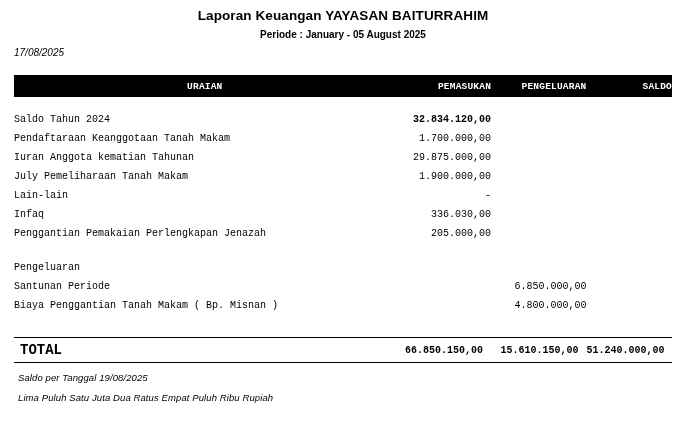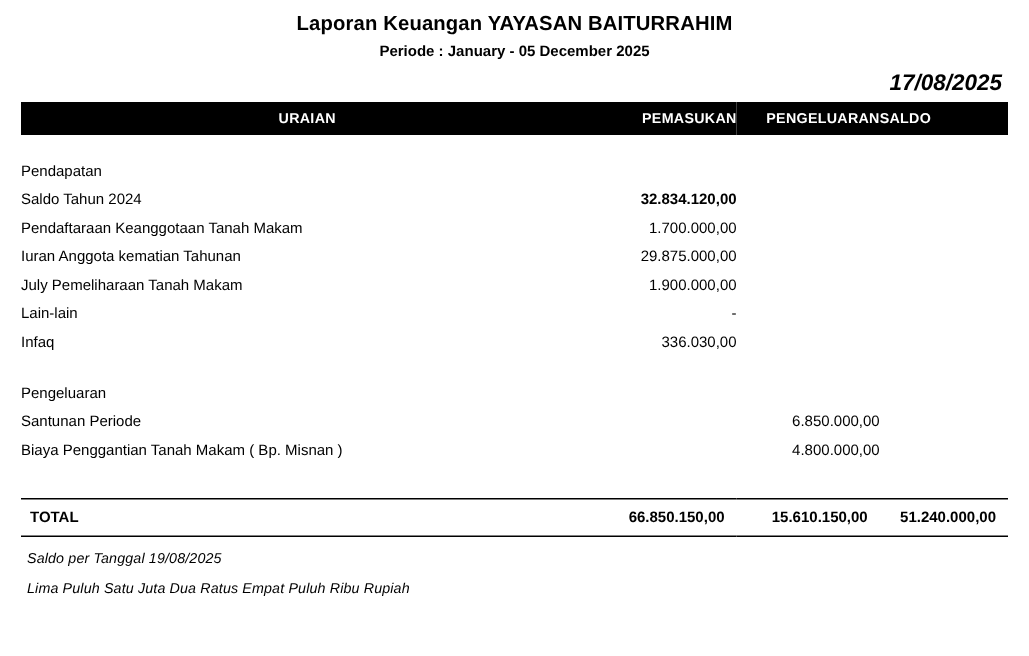--- a/index.html
+++ b/index.html
@@ -28,49 +28,49 @@
     padding-top: 8px;
     letter-spacing: 0.1px;
   }
   .doc-subtitle {
     text-align: center;
     font-size: 10px;
     font-weight: bold;
     padding-top: 6px;
   }
   .doc-date {
-    text-align: right;
-    font-size: 15px;
+    font-size: 10px;
     font-style: italic;
-    font-weight: bold;
+    font-weight: normal;
     padding-top: 7px;
     padding-right: 4px;
   }
   table.ledger {
     width: 100%;
     border-collapse: collapse;
     table-layout: fixed;
-    margin-top: 4px;
+    margin-top: 17px;
+    font-family: Liberation Mono, monospace;
   }
   table.ledger th,
   table.ledger td {
     padding: 0;
     vertical-align: middle;
   }
   thead th {
     background: #000000;
     color: #ffffff;
     font-size: 9.5px;
     font-weight: bold;
     height: 22px;
     letter-spacing: 0.2px;
   }
   th.col-uraian { text-align: center; }
   th.col-num { text-align: right; padding-right: 4px; }
-  th.col-saldo { text-align: left; padding-right: 6px; }
+  th.col-saldo { text-align: right; padding-right: 6px; }
   tbody td {
     font-size: 10px;
     height: 19px;
   }
   td.label {
     padding-left: 34px;
   }
   td.section {
     padding-left: 16px;
     font-weight: normal;
@@ -80,21 +80,21 @@
     padding-right: 8px;
     font-size: 10px;
   }
   td.amount.bold { font-weight: bold; }
   td.spacer { height: 13px; }
   tr.section-row td { padding-top: 2px; }
 
   tfoot td {
     border-top: 1px solid #000;
     border-bottom: 1px solid #000;
-    font-size: 10px;
+    font-size: 14px;
     font-weight: bold;
     height: 24px;
   }
   tfoot td.total-label { padding-left: 6px; }
   tfoot td.amount { padding-right: 8px; text-align: right; }
 
   .footer-note {
     font-size: 9.5px;
     font-style: italic;
     padding-top: 9px;
@@ -108,21 +108,21 @@
     padding-left: 4px;
     letter-spacing: 0.1px;
   }
 </style>
 </head>
 <body>
 
 <div class="page">
 
   <div class="doc-title">Laporan Keuangan YAYASAN BAITURRAHIM</div>
-  <div class="doc-subtitle">Periode : January - 05 December 2025</div>
+  <div class="doc-subtitle">Periode : January - 05 August 2025</div>
   <div class="doc-date">17/08/2025</div>
 
   <table class="ledger">
     <colgroup>
       <col style="width:58%">
       <col style="width:14.5%">
       <col style="width:14.5%">
       <col style="width:13%">
     </colgroup>
     <thead>
@@ -134,26 +134,20 @@
       </tr>
     </thead>
     <tbody>
       <tr>
         <td class="spacer"></td>
         <td class="spacer"></td>
         <td class="spacer"></td>
         <td class="spacer"></td>
       </tr>
 
-      <tr class="section-row">
-        <td class="section">Pendapatan</td>
-        <td></td>
-        <td></td>
-        <td></td>
-      </tr>
 
       <tr>
         <td class="label">Saldo Tahun 2024</td>
         <td class="amount bold">32.834.120,00</td>
         <td class="amount"></td>
         <td class="amount"></td>
       </tr>
       <tr>
         <td class="label">Pendaftaraan Keanggotaan Tanah Makam</td>
         <td class="amount">1.700.000,00</td>
@@ -174,20 +168,26 @@
       </tr>
       <tr>
         <td class="label">Lain-lain</td>
         <td class="amount">-</td>
         <td class="amount"></td>
         <td class="amount"></td>
       </tr>
       <tr>
         <td class="label">Infaq</td>
         <td class="amount">336.030,00</td>
+        <td class="amount"></td>
+        <td class="amount"></td>
+      </tr>
+      <tr>
+        <td class="label">Penggantian Pemakaian Perlengkapan Jenazah</td>
+        <td class="amount">205.000,00</td>
         <td class="amount"></td>
         <td class="amount"></td>
       </tr>
 
       <tr>
         <td class="spacer"></td>
         <td class="spacer"></td>
         <td class="spacer"></td>
         <td class="spacer"></td>
       </tr>

